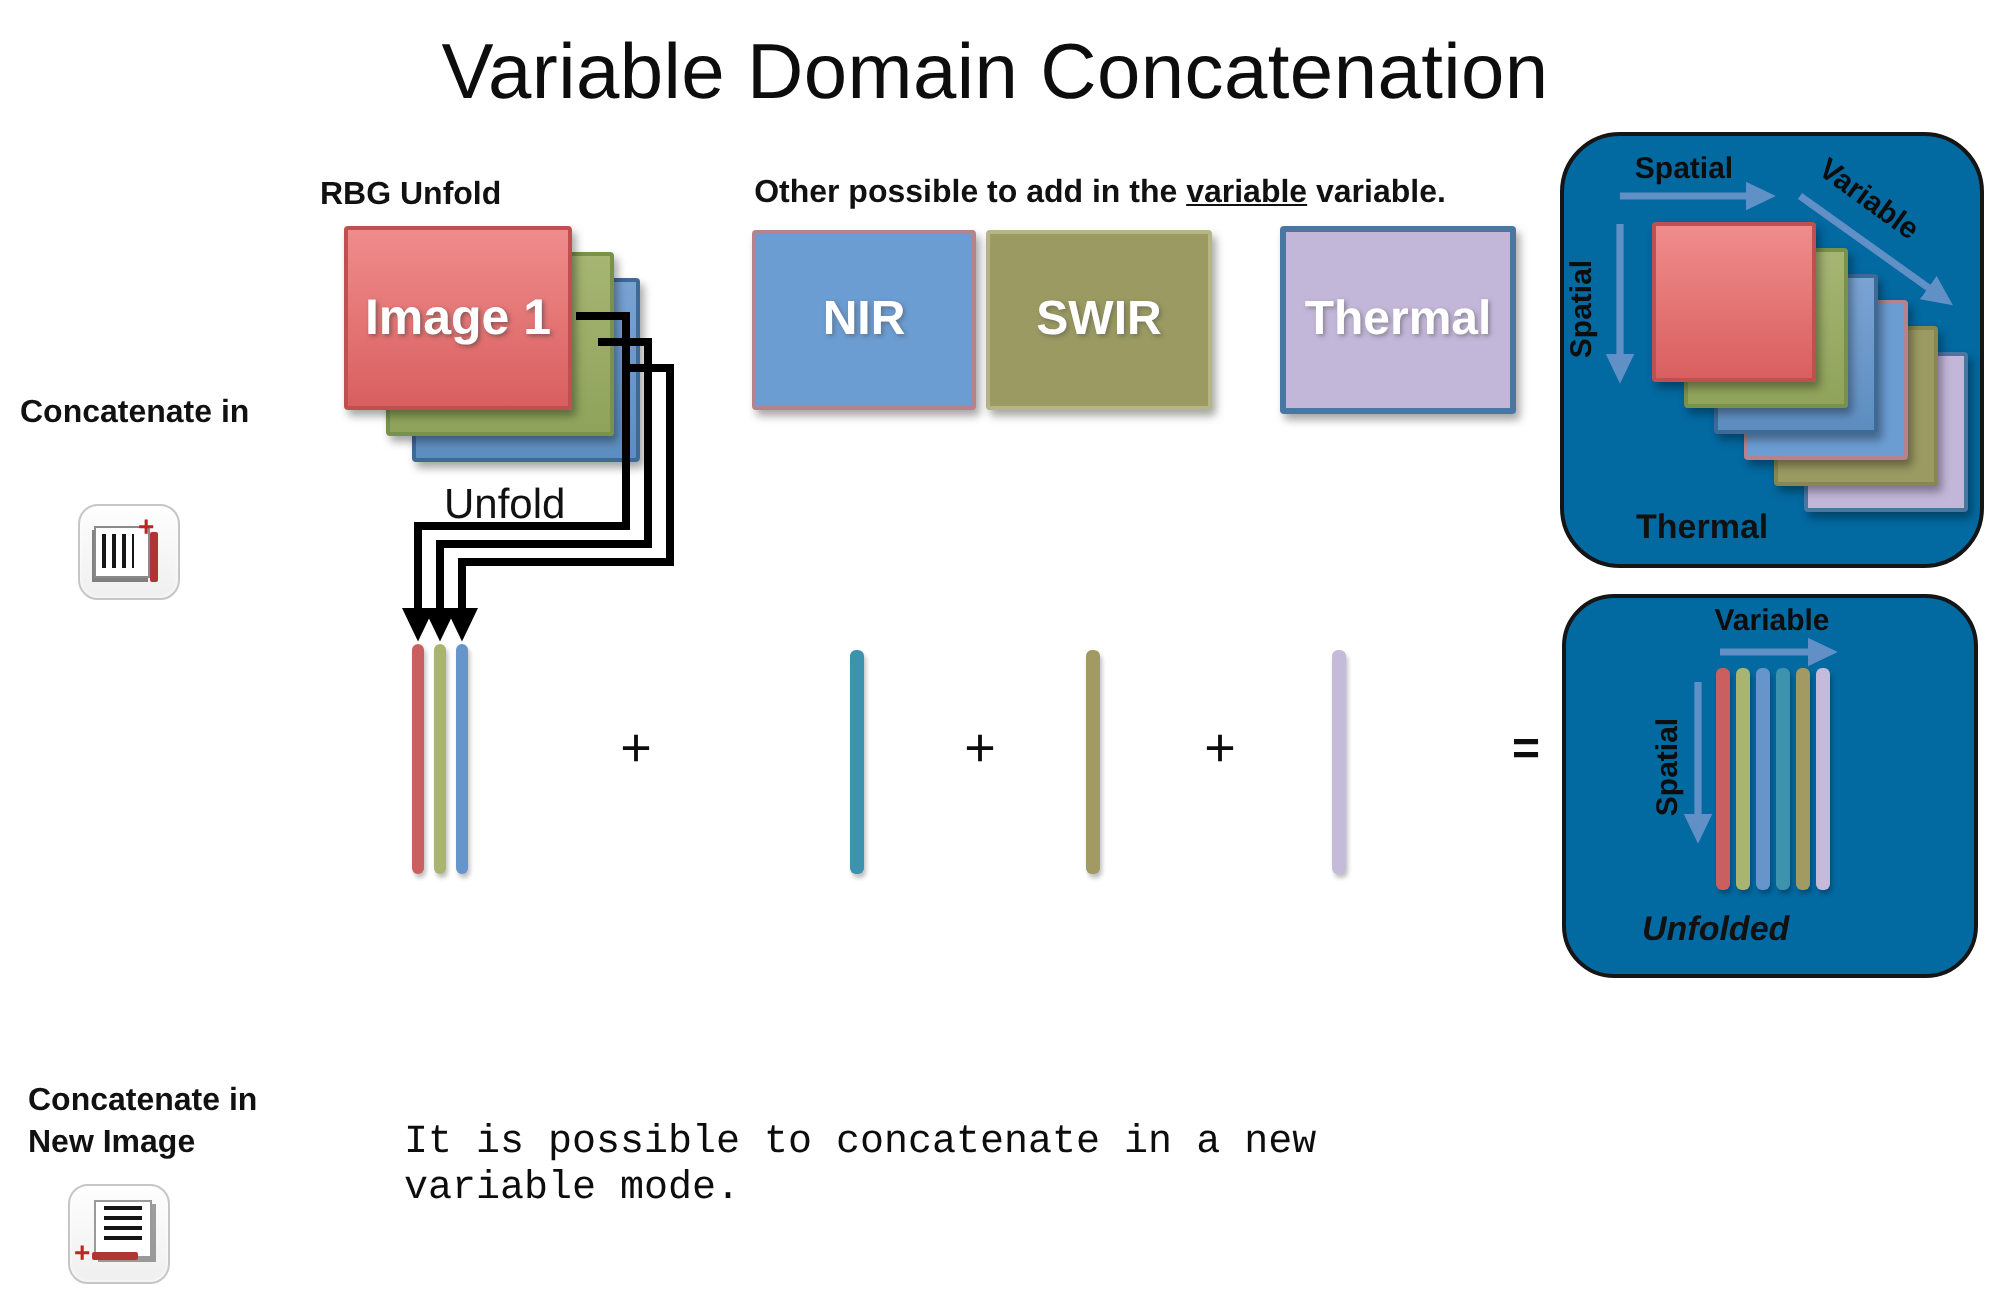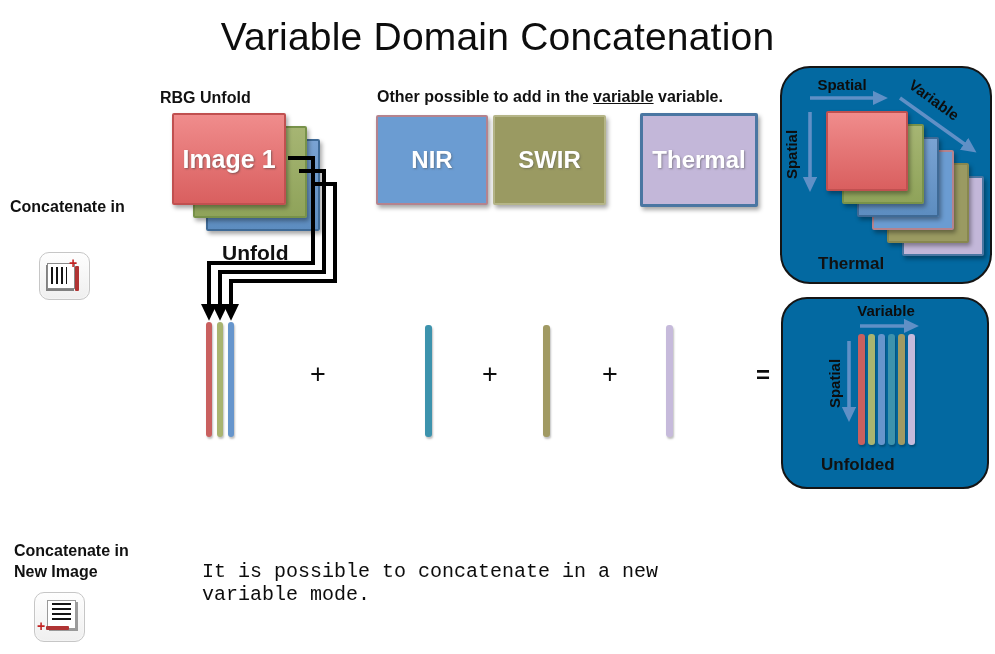--- a/index.html
+++ b/index.html
@@ -61,21 +61,21 @@
   <div class="sq chan" style="left:493px;top:115px;width:109px;height:86px;border:2px solid var(--swir-border);background:var(--swir-fill);">
     <span>SWIR</span>
   </div>
   <div class="sq chan" style="left:376px;top:115px;width:108px;height:86px;border:2px solid var(--nir-border);background:var(--nir-fill);">
     <span>NIR</span>
   </div>
   <div class="sq chan" style="left:640px;top:113px;width:112px;height:88px;border:3px solid var(--thermal-border);background:var(--thermal-fill);">
     <span>Thermal</span>
   </div>
 
-  <div class="abs" style="left:222px;top:241px;font-size:21px;font-weight:bold;">Unfold</div>
+  <div class="abs" style="left:222px;top:241px;font-size:21px;">Unfold</div>
 
   <svg class="abs overlay" style="left:0;top:0;" width="995" height="654">
     <defs>
       <marker id="arrB" markerUnits="strokeWidth" markerWidth="5" markerHeight="5" refX="2" refY="2" orient="auto">
         <path d="M0,0 L4.2,2 L0,4 Z" fill="#000"></path>
       </marker>
     </defs>
     <path d="M288 158 H313 V263 H209 V312" fill="none" stroke="#000" stroke-width="4" marker-end="url(#arrB)"></path>
     <path d="M299 171 H324 V272 H220 V312" fill="none" stroke="#000" stroke-width="4" marker-end="url(#arrB)"></path>
     <path d="M311 184 H335 V281 H231 V312" fill="none" stroke="#000" stroke-width="4" marker-end="url(#arrB)"></path>
@@ -126,21 +126,21 @@
     <div class="blue-label ctr" style="left: 58px; top: 3px; width: 90px; color: rgb(13, 13, 13);">Variable</div>
     <div class="blue-label ctr" style="left: 19px; top: 76px; width: 64px; transform: rotate(-90deg); color: rgb(13, 13, 13);">Spatial</div>
 
     <div class="vbar" style="left:75px;top:35px;width:7px;height:111px;background:var(--red-bar);"></div>
     <div class="vbar" style="left:85px;top:35px;width:7px;height:111px;background:var(--green-bar);"></div>
     <div class="vbar" style="left:95px;top:35px;width:7px;height:111px;background:var(--blue-bar);"></div>
     <div class="vbar" style="left:105px;top:35px;width:7px;height:111px;background:var(--teal-bar);"></div>
     <div class="vbar" style="left:115px;top:35px;width:7px;height:111px;background:var(--olive-bar);"></div>
     <div class="vbar" style="left:125px;top:35px;width:7px;height:111px;background:var(--lavender-bar);"></div>
 
-    <div class="abs bold" style="left:38px;top:156px;font-size:17px;">Unfolded</div>
+    <div class="abs bold" style="left:38px;top:156px;font-size:17px;font-style:italic;">Unfolded</div>
   </div>
 
   <div class="abs" style="left:10px;top:196px;width:160px;font-size:16px;font-weight:700;line-height:21px;">
     <div>Concatenate in</div>
   </div>
   <div class="iconbtn" style="left:39px;top:252px;width:49px;height:46px;">
     <div class="page" style="left:7px;top:10px;width:26px;height:24px;box-shadow:-1px 2px 0 rgba(80,80,80,.7);">
       <div class="abs" style="left:3px;top:3px;width:16px;height:17px;background:repeating-linear-gradient(90deg,#151515 0 2px,transparent 2px 5px);"></div>
     </div>
     <div class="plus-red" style="left:29px;top:3px;">+</div>

